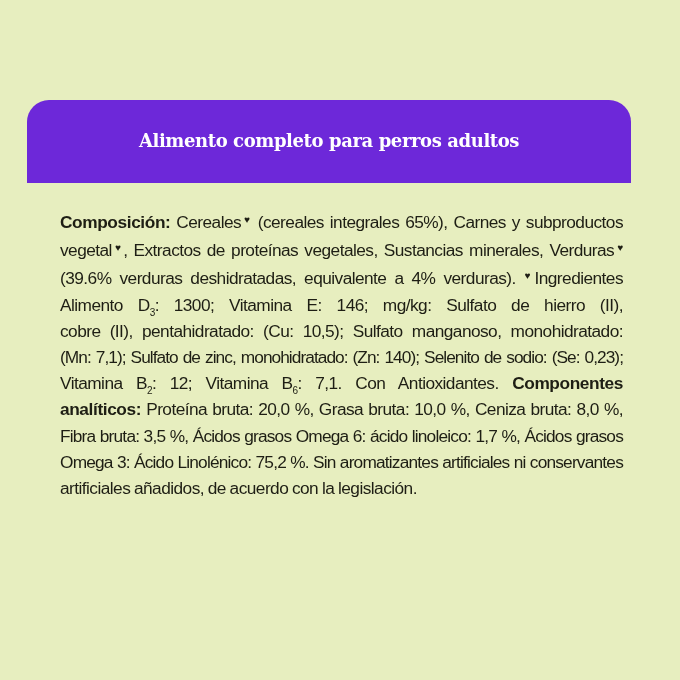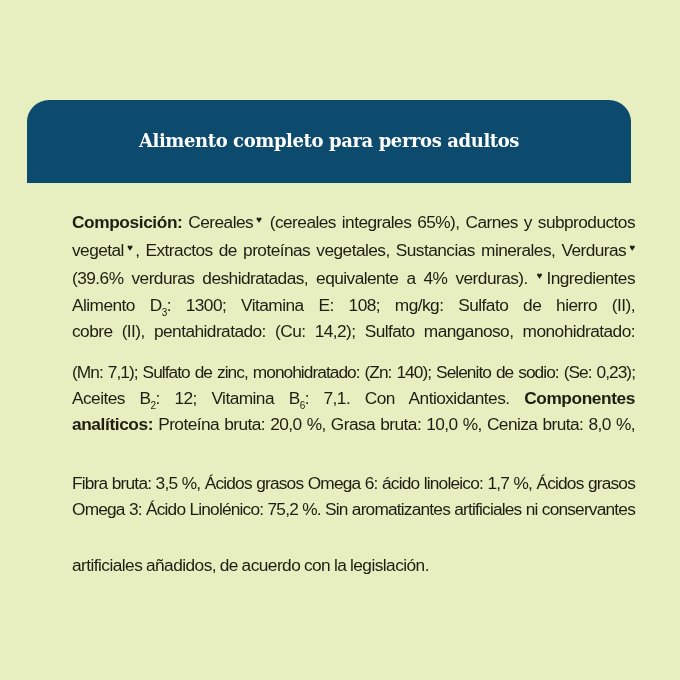--- a/index.html
+++ b/index.html
@@ -12,38 +12,38 @@
       background: #e7eebf;
       position: relative;
       overflow: hidden;
     }
     .header-banner {
       position: absolute;
       left: 27px;
       top: 100px;
       width: 604px;
       height: 83px;
-      background: #0c4a6e;
+      background: #6d28d9;
       border-radius: 22px 22px 0 0;
       display: flex;
       align-items: center;
       justify-content: center;
       box-sizing: border-box;
       padding-bottom: 2px;
     }
     .header-title {
       color: #ffffff;
       font-family: "DejaVu Serif", "Liberation Serif", serif;
       font-weight: bold;
       font-size: 18px;
       letter-spacing: -0.4px;
     }
     .content {
       position: absolute;
-      left: 72px;
+      left: 60px;
       top: 207px;
       width: 563px;
       font-family: "Liberation Sans", sans-serif;
       font-size: 17.3px;
       line-height: 26.2px;
       color: #1e1e14;
       letter-spacing: -0.55px;
       word-spacing: -0.5px;
     }
     .content b {
@@ -54,35 +54,35 @@
       font-size: 10px;
       vertical-align: 5px;
       margin-left: 1px;
       color: #1e1e14;
     }
     sub {
       font-size: 10px;
       vertical-align: -5px;
       line-height: 0;
     }
-    .line { display: block; margin-top: 30px; }
+    .line { display: block; }
     .j { text-align: justify; text-align-last: justify; display: block; }
   </style>
 </head>
 <body>
 
 <div class="header-banner">
   <span class="header-title">Alimento completo para perros adultos</span>
 </div>
 
 <div class="content">
   <span class="j"><b>Composición:</b> <span>Cereales</span><span class="heart">♥</span><span> (cereales integrales 65%), Carnes y subproductos</span></span>
   <span class="j"><span>vegetal</span><span class="heart">♥</span><span>, Extractos de proteínas vegetales, Sustancias minerales, Verduras</span><span class="heart">♥</span></span>
   <span class="j"><span>(39.6% verduras deshidratadas, equivalente a 4% verduras). </span><span class="heart">♥</span><span>Ingredientes</span></span>
-  <span class="j"><span>Alimento D</span><sub>3</sub><span>: 1300; Vitamina E: 108; mg/kg: Sulfato de hierro (II),</span></span>
-  <span class="j">cobre (II), pentahidratado: (Cu: 14,2); Sulfato manganoso, monohidratado:</span>
-  <span class="j" style="letter-spacing:-0.95px;word-spacing:-1px;margin-top:15px;">(Mn: 7,1); Sulfato de zinc, monohidratado: (Zn: 140); Selenito de sodio: (Se: 0,23);</span>
-  <span class="j"><span>Aceites B</span><sub>2</sub><span>: 12; Vitamina B</span><sub>6</sub><span>: 7,1. Con Antioxidantes. </span><b>Componentes</b></span>
+  <span class="j"><span>Alimento D</span><sub>3</sub><span>: 1300; Vitamina E: 146; mg/kg: Sulfato de hierro (II),</span></span>
+  <span class="j">cobre (II), pentahidratado: (Cu: 10,5); Sulfato manganoso, monohidratado:</span>
+  <span class="j" style="letter-spacing:-0.95px;word-spacing:-1px;">(Mn: 7,1); Sulfato de zinc, monohidratado: (Zn: 140); Selenito de sodio: (Se: 0,23);</span>
+  <span class="j"><span>Vitamina B</span><sub>2</sub><span>: 12; Vitamina B</span><sub>6</sub><span>: 7,1. Con Antioxidantes. </span><b>Componentes</b></span>
   <span class="j"><b>analíticos:</b><span> Proteína bruta: 20,0 %, Grasa bruta: 10,0 %, Ceniza bruta: 8,0 %,</span></span>
-  <span class="j" style="letter-spacing:-0.8px;margin-top:32px;">Fibra bruta: 3,5 %, Ácidos grasos Omega 6: ácido linoleico: 1,7 %, Ácidos grasos</span>
+  <span class="j" style="letter-spacing:-0.8px;">Fibra bruta: 3,5 %, Ácidos grasos Omega 6: ácido linoleico: 1,7 %, Ácidos grasos</span>
   <span class="j" style="letter-spacing:-0.8px;">Omega 3: Ácido Linolénico: 75,2 %. Sin aromatizantes artificiales ni conservantes</span>
   <span class="line">artificiales añadidos, de acuerdo con la legislación.</span>
 </div>
 
 </body></html>

